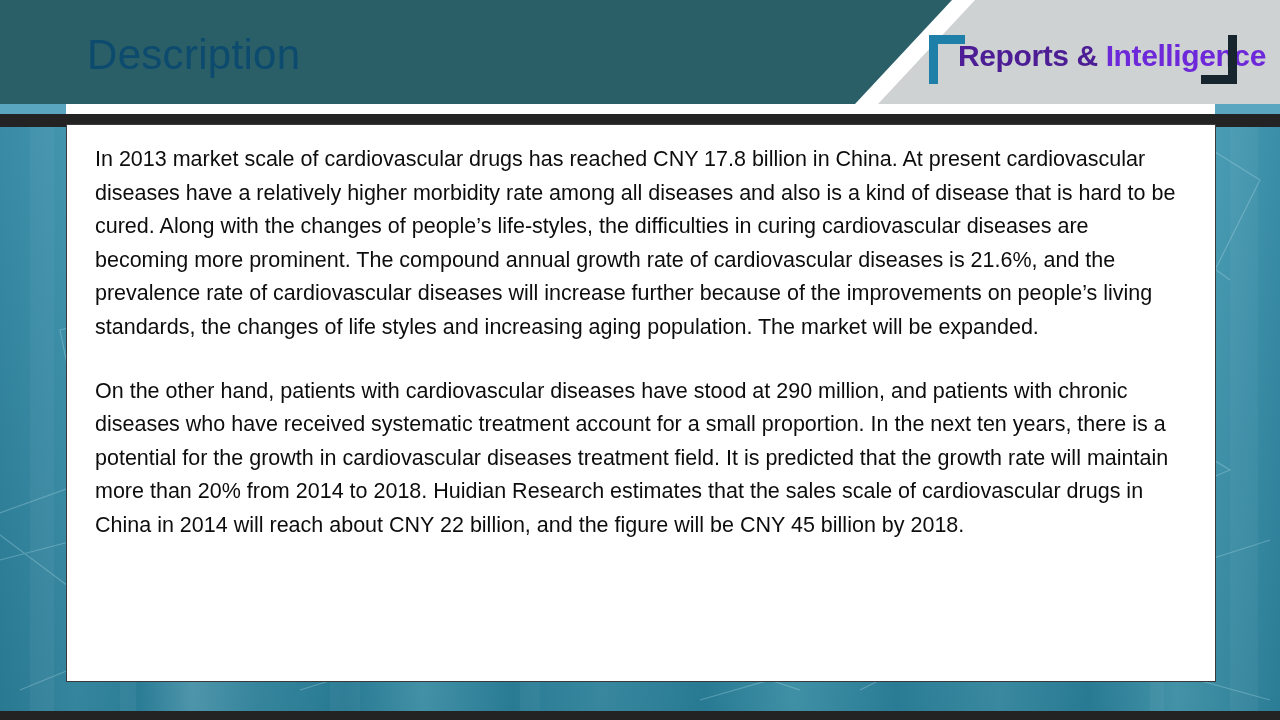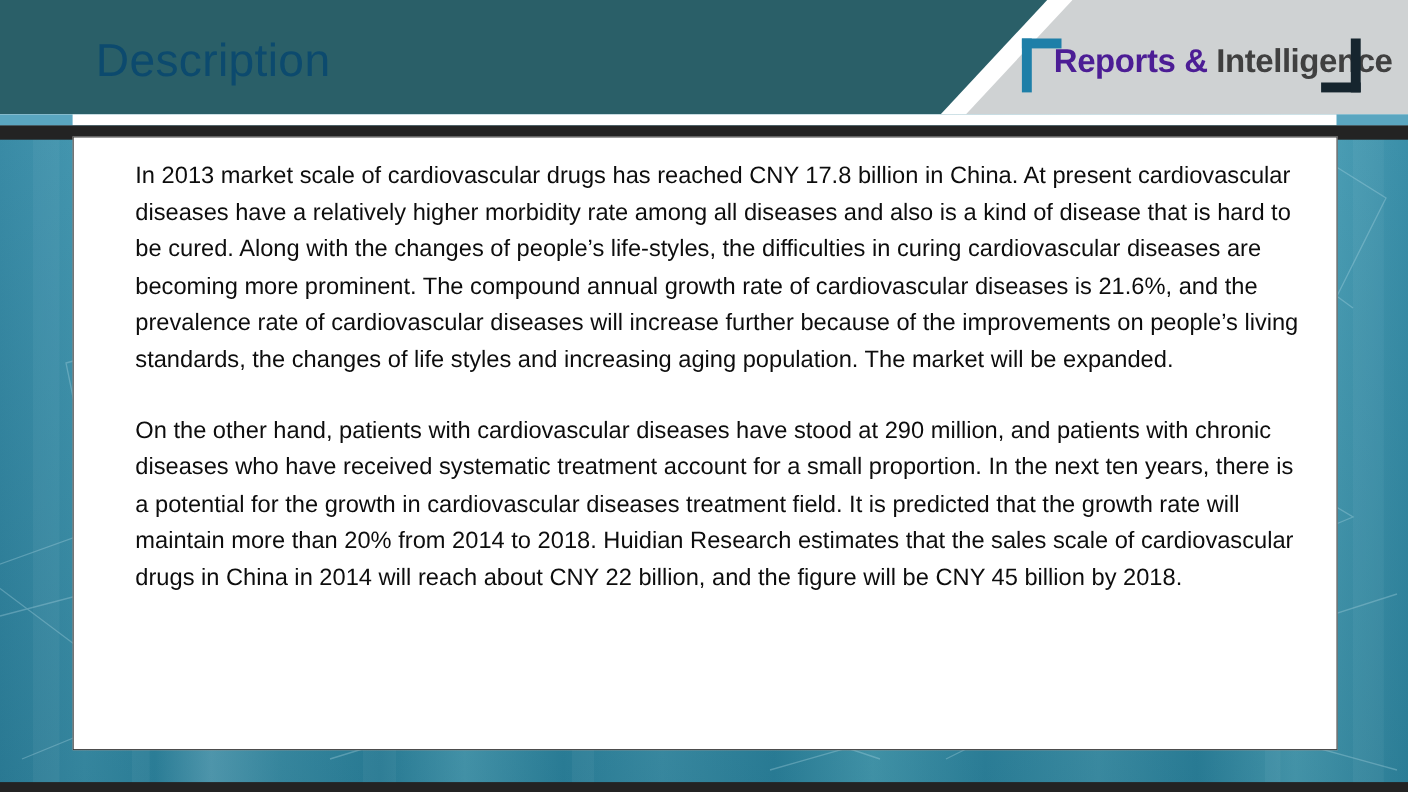--- a/index.html
+++ b/index.html
@@ -109,21 +109,21 @@
     font-size: 30px;
     font-weight: bold;
     letter-spacing: -0.4px;
     white-space: nowrap;
     line-height: 1;
     position: absolute;
     left: 33px;
     top: 10px;
   }
   .logo-dark { color: #4c1d95; }
-  .logo-blue { color: #404040; }
+  .logo-blue { color: #6d28d9; }
   .logo-bracket-l {
     position: absolute;
     left: 4px;
     top: 4px;
     width: 27px;
     height: 40px;
     border-left: 9px solid #1e7fa8;
     border-top: 9px solid #1e7fa8;
   }
   .logo-bracket-r {
@@ -183,21 +183,21 @@
     position: absolute;
     left: 66px;
     top: 124px;
     width: 1150px;
     height: 558px;
     background: #ffffff;
     border: 1px solid #3a3a3a;
     box-sizing: border-box;
   }
   .content-inner {
-    padding: 18px 34px 10px 56px;
+    padding: 18px 34px 10px 28px;
   }
   .para {
     font-size: 21.5px;
     line-height: 33.6px;
     color: #0d0d0d;
     margin: 0 0 30px 0;
     font-weight: 400;
   }
   .para:last-child { margin-bottom: 16px; }
 </style>

